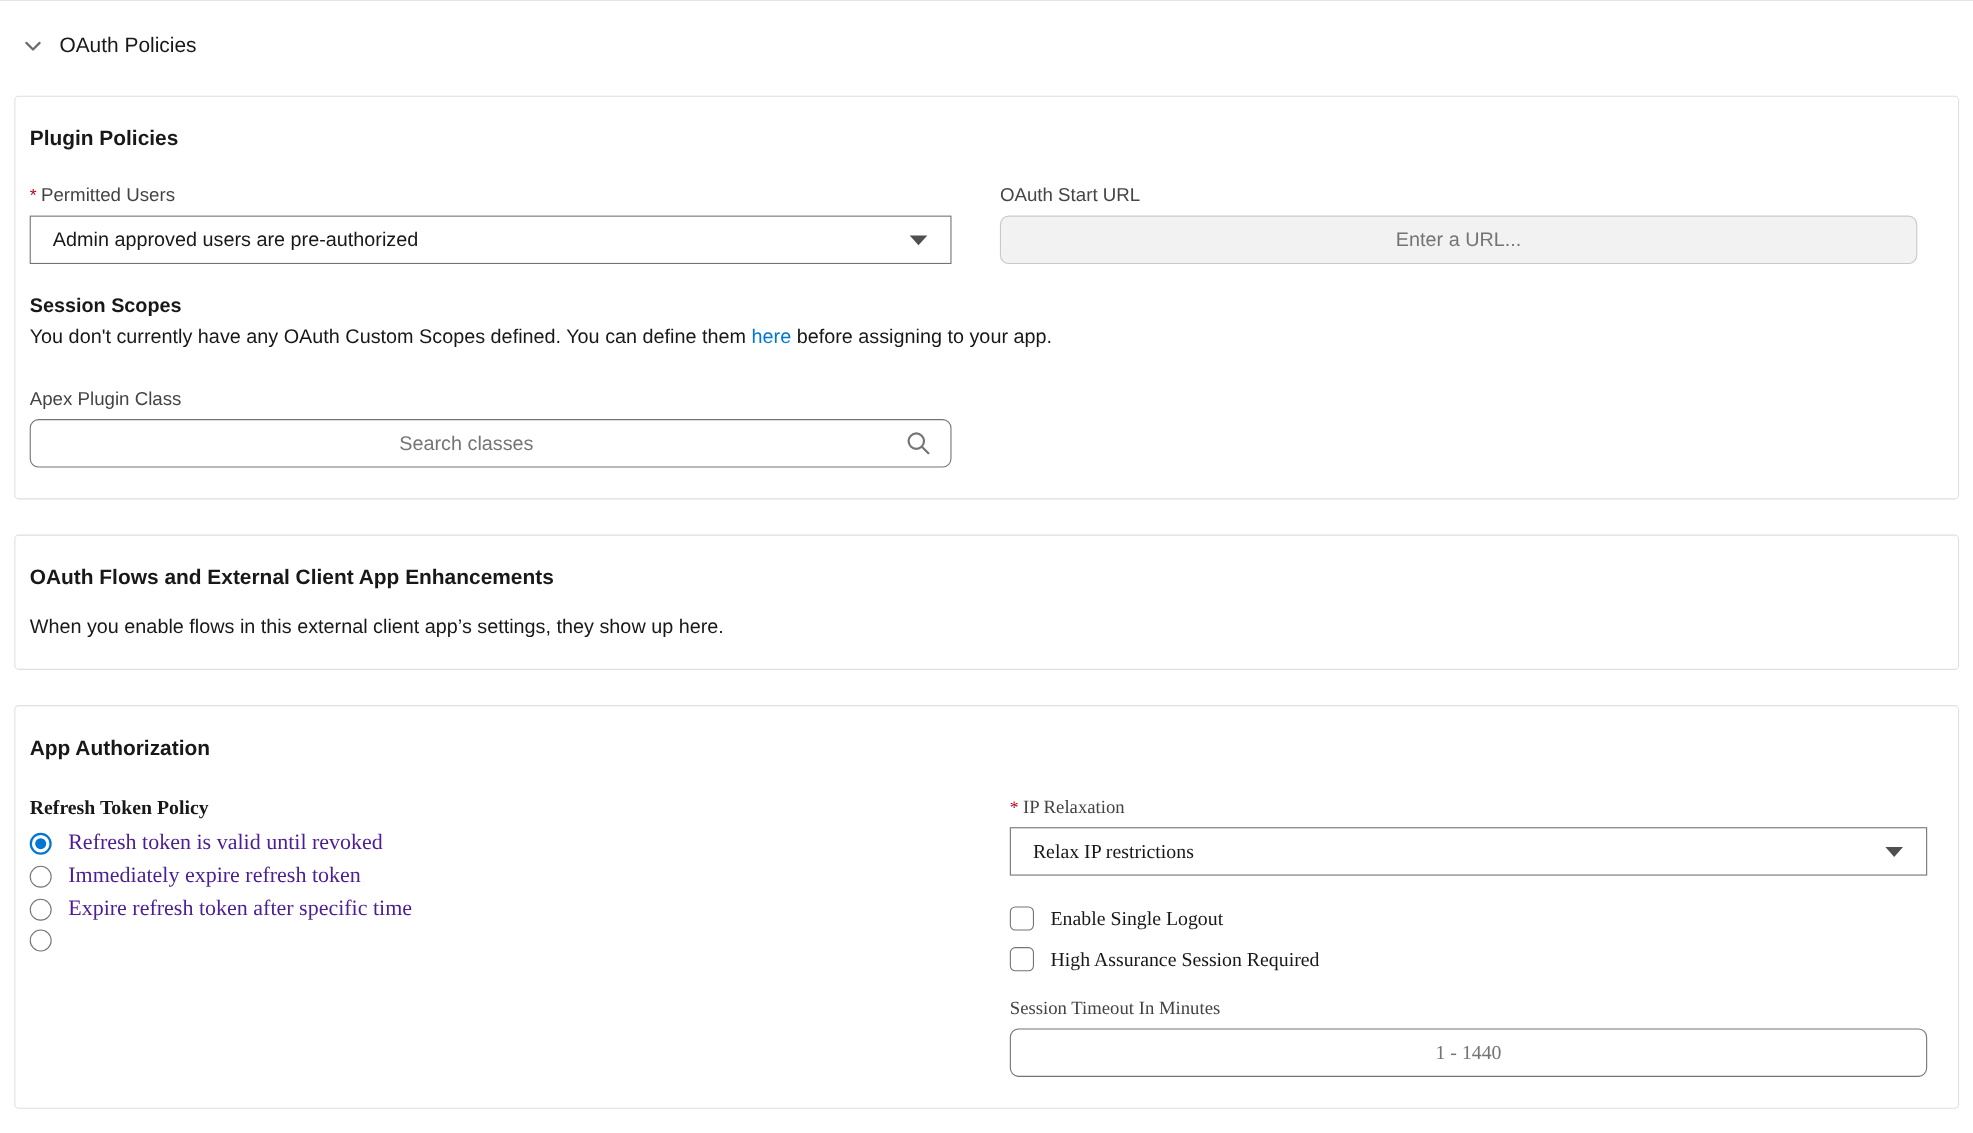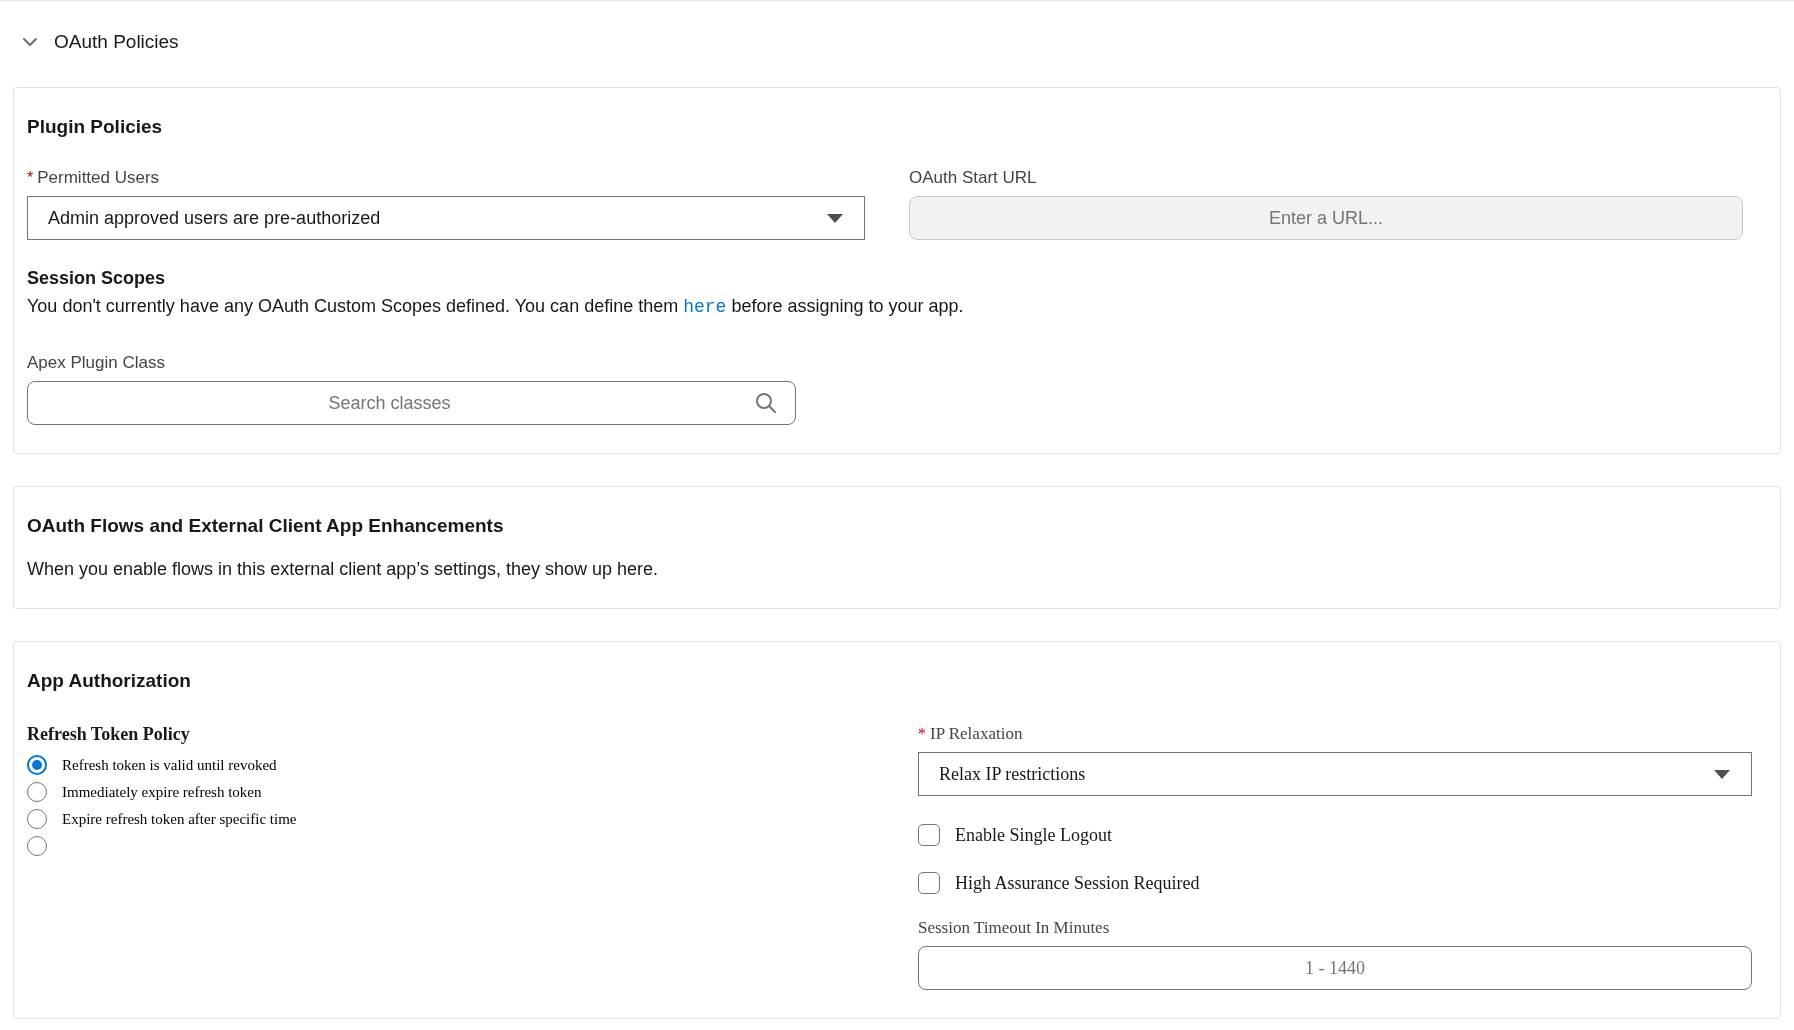--- a/index.html
+++ b/index.html
@@ -57,24 +57,24 @@
     background: #fff;
     outline: none;
     text-align: center;
   }
   .input::placeholder { color: #747474; opacity: 1; }
   .input.disabled { background: #f2f2f2; border-color: #c9c9c9; }
 
   .bold-label { font-size: 18px; font-weight: 700; color: #181818; }
   .scopes { margin-top: 28px; }
   .scopes p { font-size: 18px; margin-top: 7px; color: #181818; }
-  .link { color: #0176d3; text-decoration: none; cursor: pointer; font-family: Liberation Mono, monospace; }
+  .link { color: #0176d3; text-decoration: none; cursor: pointer; }
 
   .apex { margin-top: 36px; }
-  .search-wrap { position: relative; width: 769px; }
+  .search-wrap { position: relative; width: 838px; }
   .search-wrap .input { padding-right: 62px; }
   .search-icon {
     position: absolute; right: 18px; top: 50%; transform: translateY(-50%);
     display: flex; align-items: center;
   }
 
   .desc { font-size: 18px; margin-top: 22px; color: #181818; }
 
   .auth-row { display: flex; gap: 53px; margin-top: 32px; font-family: Liberation Serif, serif; }
   .radio-group { margin-top: 10px; display: flex; flex-direction: column; gap: 7px; }
@@ -82,24 +82,24 @@
   .radio {
     width: 20px; height: 20px;
     border: 1.5px solid #747474; border-radius: 50%;
     background: #fff; flex: none; position: relative;
   }
   .radio.checked { border: 2px solid #0176d3; }
   .radio.checked::after {
     content: ""; position: absolute; inset: 3px;
     background: #0176d3; border-radius: 50%;
   }
-  .radio-label { font-size: 15px; color: #000000; }
+  .radio-label { font-size: 20px; color: #4c1d95; }
 
   .checkbox-row { display: flex; align-items: center; gap: 15px; margin-top: 28px; cursor: pointer; }
-  .checkbox-row + .checkbox-row { margin-top: 26px; text-align: center; }
+  .checkbox-row + .checkbox-row { margin-top: 15px; text-align: center; }
   .checkbox {
     width: 22px; height: 22px;
     border: 1.5px solid #747474; border-radius: 5px;
     background: #fff; flex: none;
   }
   .checkbox-label { font-size: 18px; color: #181818; }
 
   .session-label { margin-top: 24px; }
 </style>
 </head>

